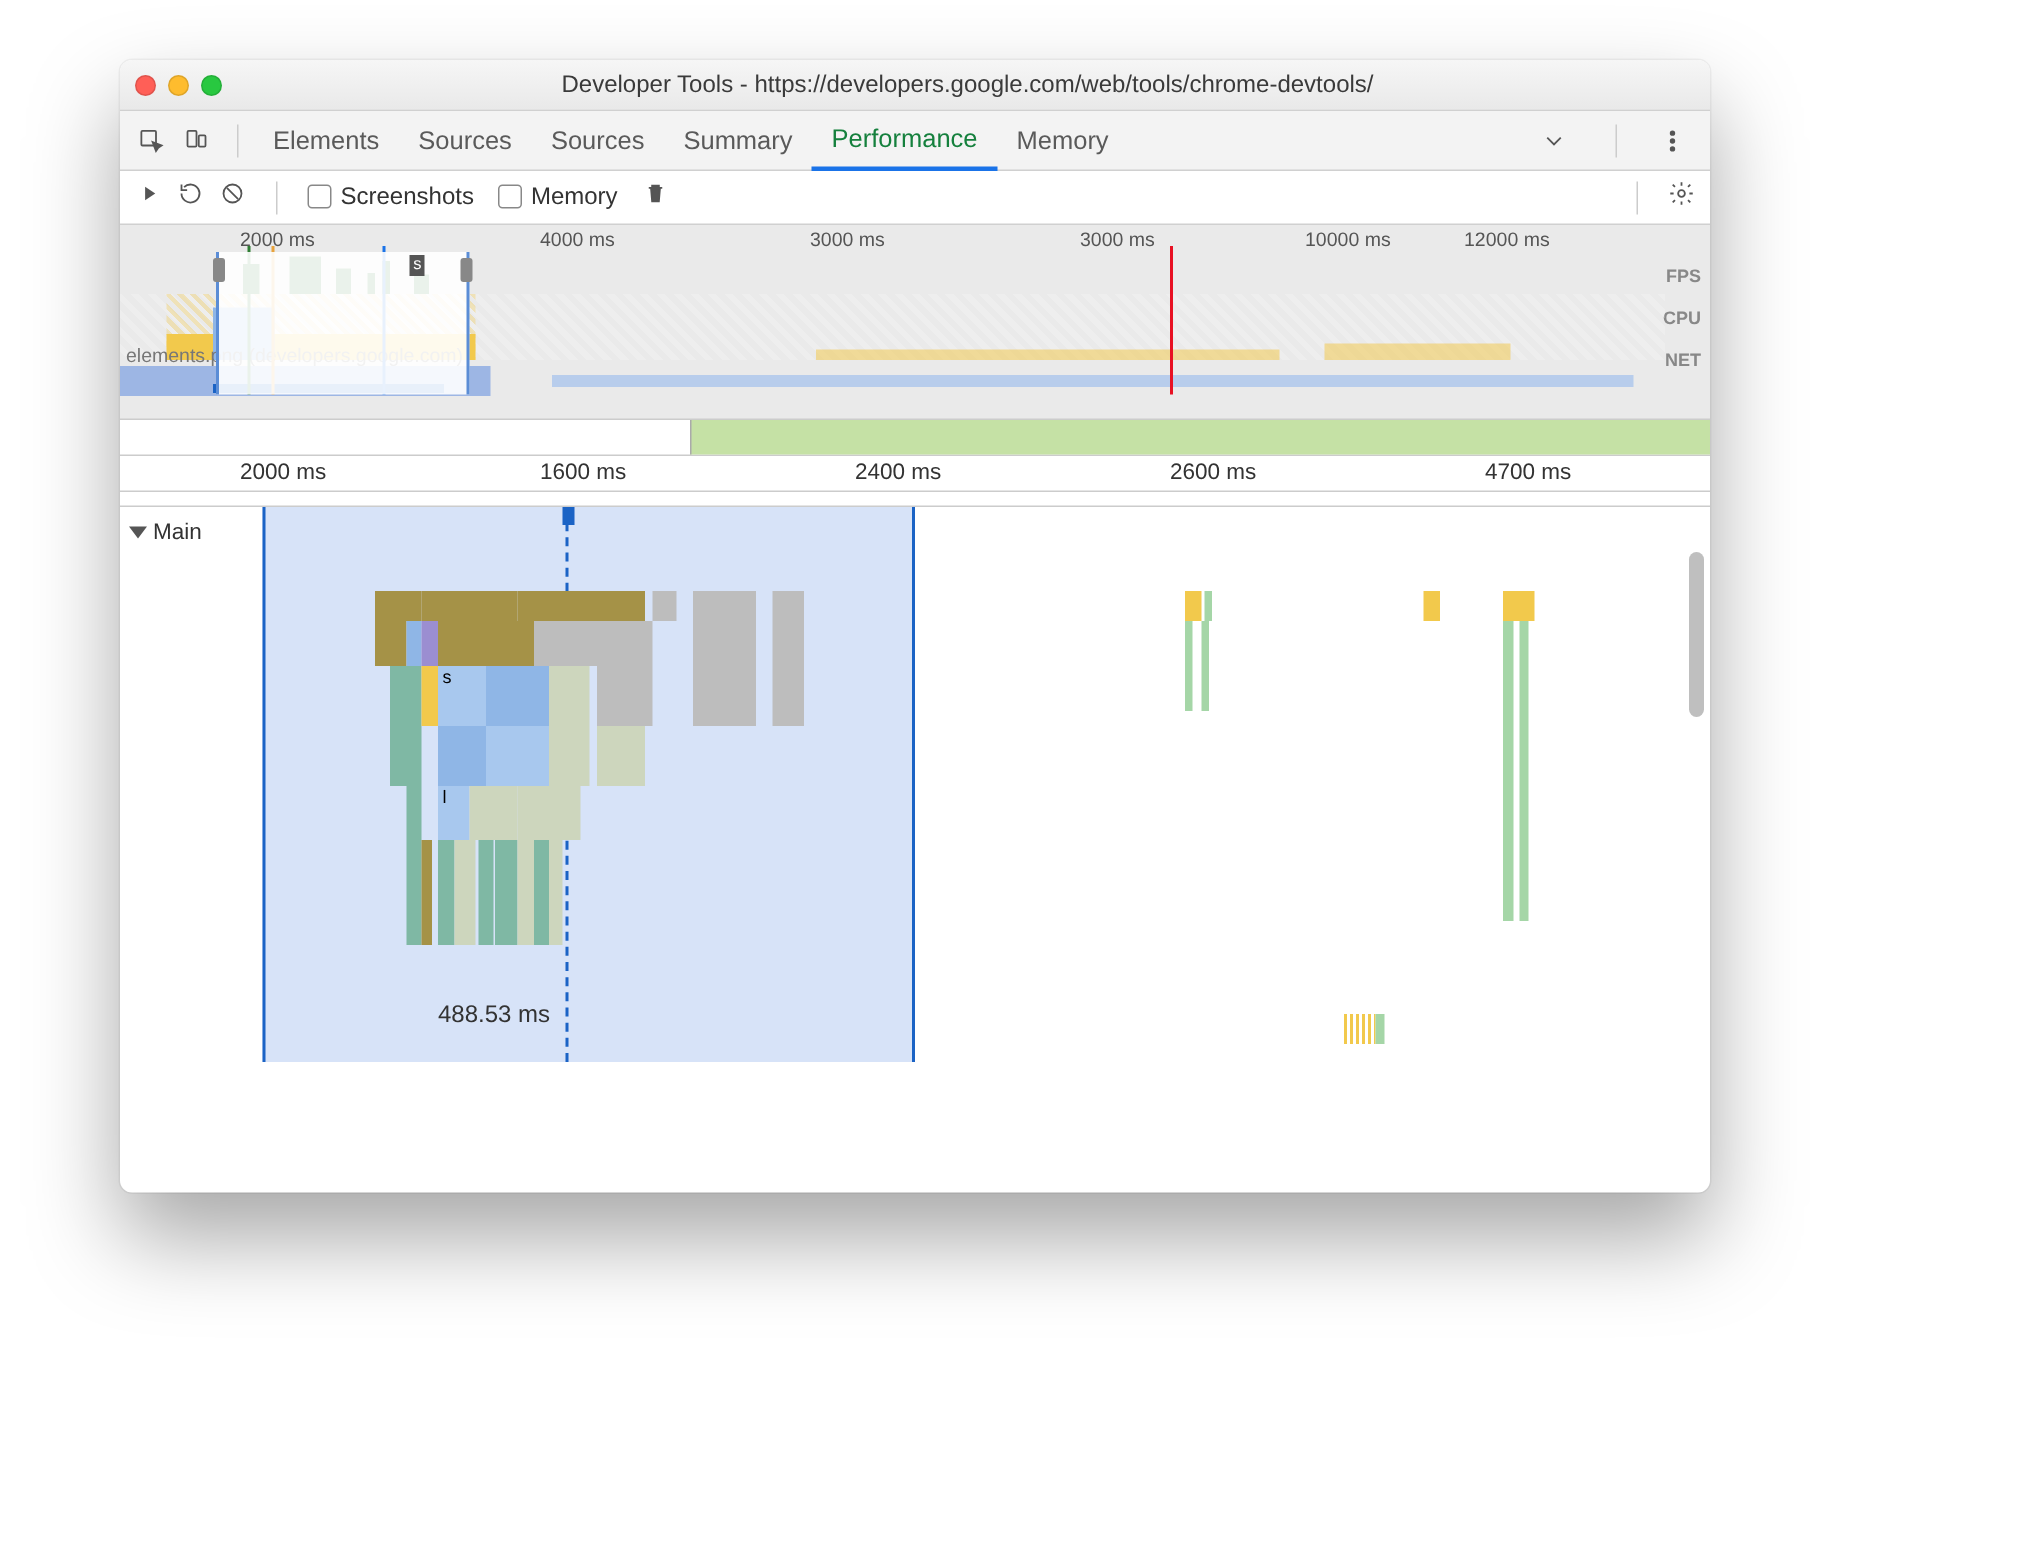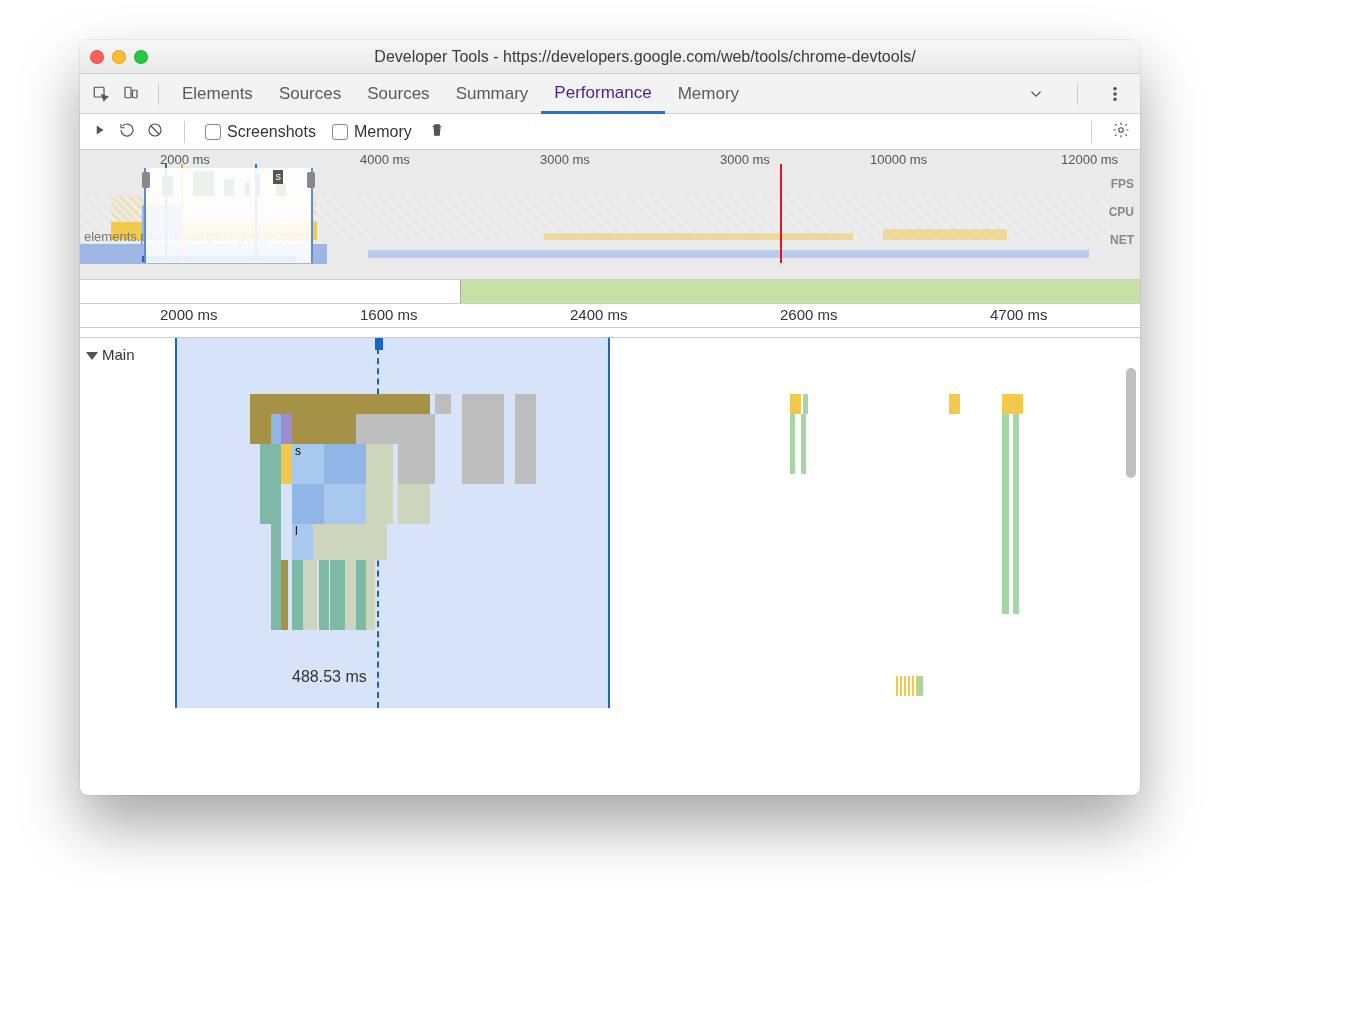--- a/index.html
+++ b/index.html
@@ -42,21 +42,21 @@
   border-bottom:1px solid #d0d0d0;
   display:flex;
   align-items:center;
   padding:0 8px;
   color:#5a5a5a;
   font-size:17px;
 }
 .tabbar .iconbtn{width:26px;height:26px;display:flex;align-items:center;justify-content:center;color:#5a5a5a;margin-right:4px;cursor:pointer}
 .divider-v{width:1px;height:22px;background:#ccc;margin:0 10px}
 .tab{padding:0 13px;height:100%;display:flex;align-items:center;cursor:pointer}
-.tab.active{color:#4c1d95;border-bottom:3px solid #1a73e8;margin-bottom:-1px}
+.tab.active{color:#15803d;border-bottom:3px solid #1a73e8;margin-bottom:-1px}
 .tabbar .more{margin-left:auto;display:flex;align-items:center;gap:14px}
 
 .toolbar{
   height:36px;background:#fff;border-bottom:1px solid #d0d0d0;
   display:flex;align-items:center;padding:0 10px;font-size:16px;color:#333;gap:10px
 }
 .toolbar .spacer{flex:1}
 .toolbar .chk{width:16px;height:16px;border:1.5px solid #888;border-radius:3px;display:inline-block;vertical-align:middle;margin-right:6px}
 
 .overview{
@@ -181,21 +181,21 @@
         </svg></div>
   </div>
 
   <div class="overview">
     <div class="overview-ticks">
       <span style="left:80px">2000 ms</span>
       <span style="left:280px">4000 ms</span>
       <span style="left:460px">3000 ms</span>
       <span style="left:640px">3000 ms</span>
       <span style="left:790px">10000 ms</span>
-      <span style="left:981px">12000 ms</span>
+      <span style="left:896px">12000 ms</span>
     </div>
     <div class="overview-labels">
       <div>FPS</div>
       <div>CPU</div>
       <div>NET</div>
     </div>
 
     <div class="ov-fps">
       <div class="ov-bar" style="left:8%;width:1%;height:70%;background:#2e7d32"></div>
       <div class="ov-bar" style="left:11%;width:2%;height:90%;background:#2e7d32"></div>

